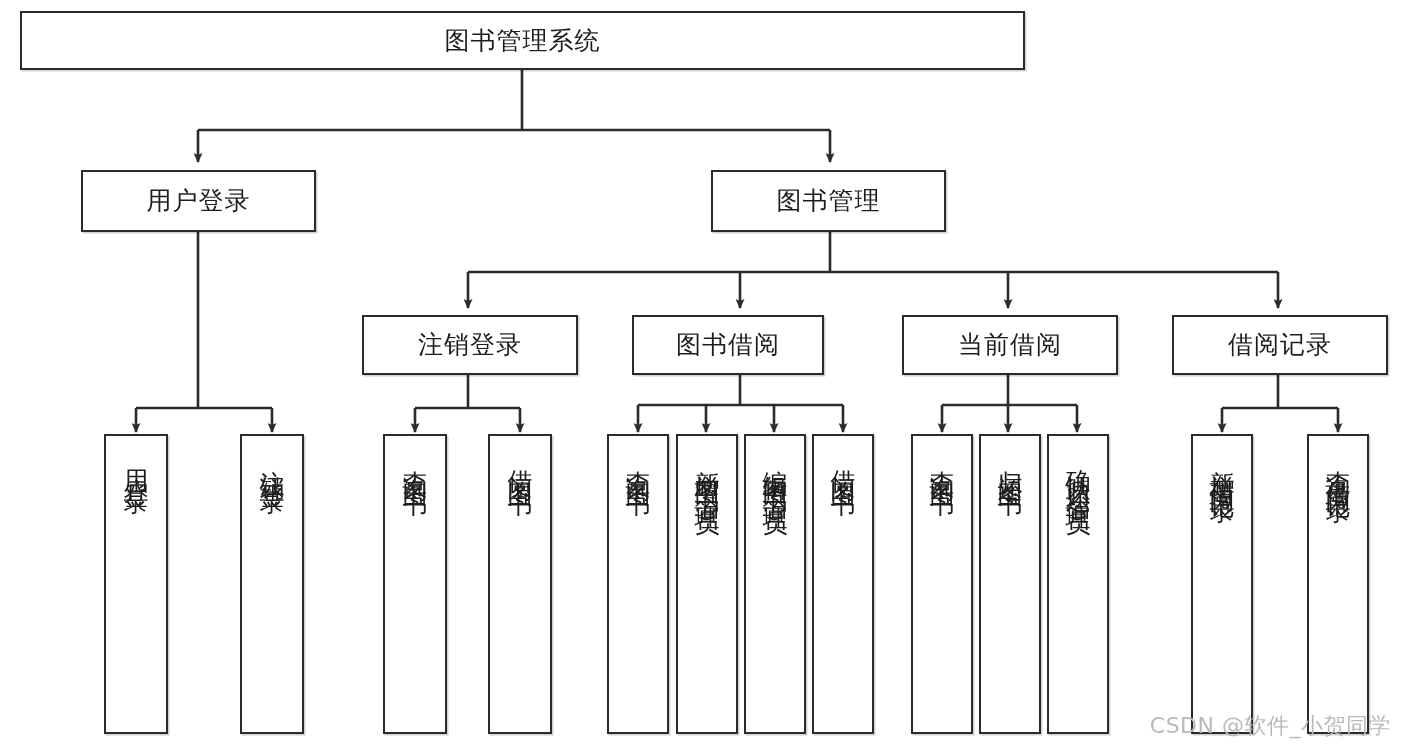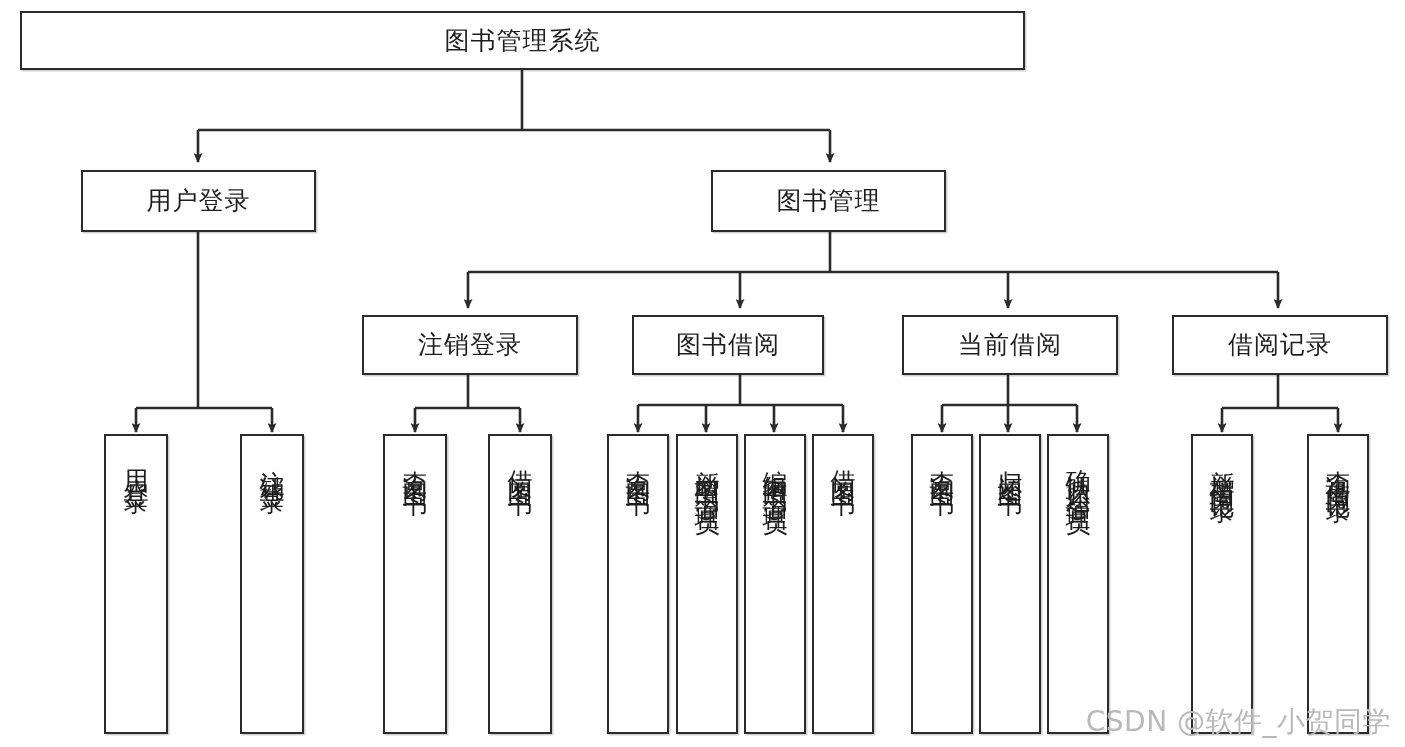--- a/index.html
+++ b/index.html
@@ -55,21 +55,21 @@
     white-space: nowrap;
     text-align: left;
   }
   .node.vertical.tall-text .node-label {
     letter-spacing: 6px;
   }
   .watermark {
     position: absolute;
     right: 14px;
     bottom: 6px;
-    font-size: 28px;
+    font-size: 22px;
     color: #b9b9b9;
     letter-spacing: 0.5px;
     white-space: nowrap;
     font-family: "DejaVu Sans", "Liberation Sans", sans-serif;
   }
 </style>
 </head>
 <body>
 
 <div id="canvas">

